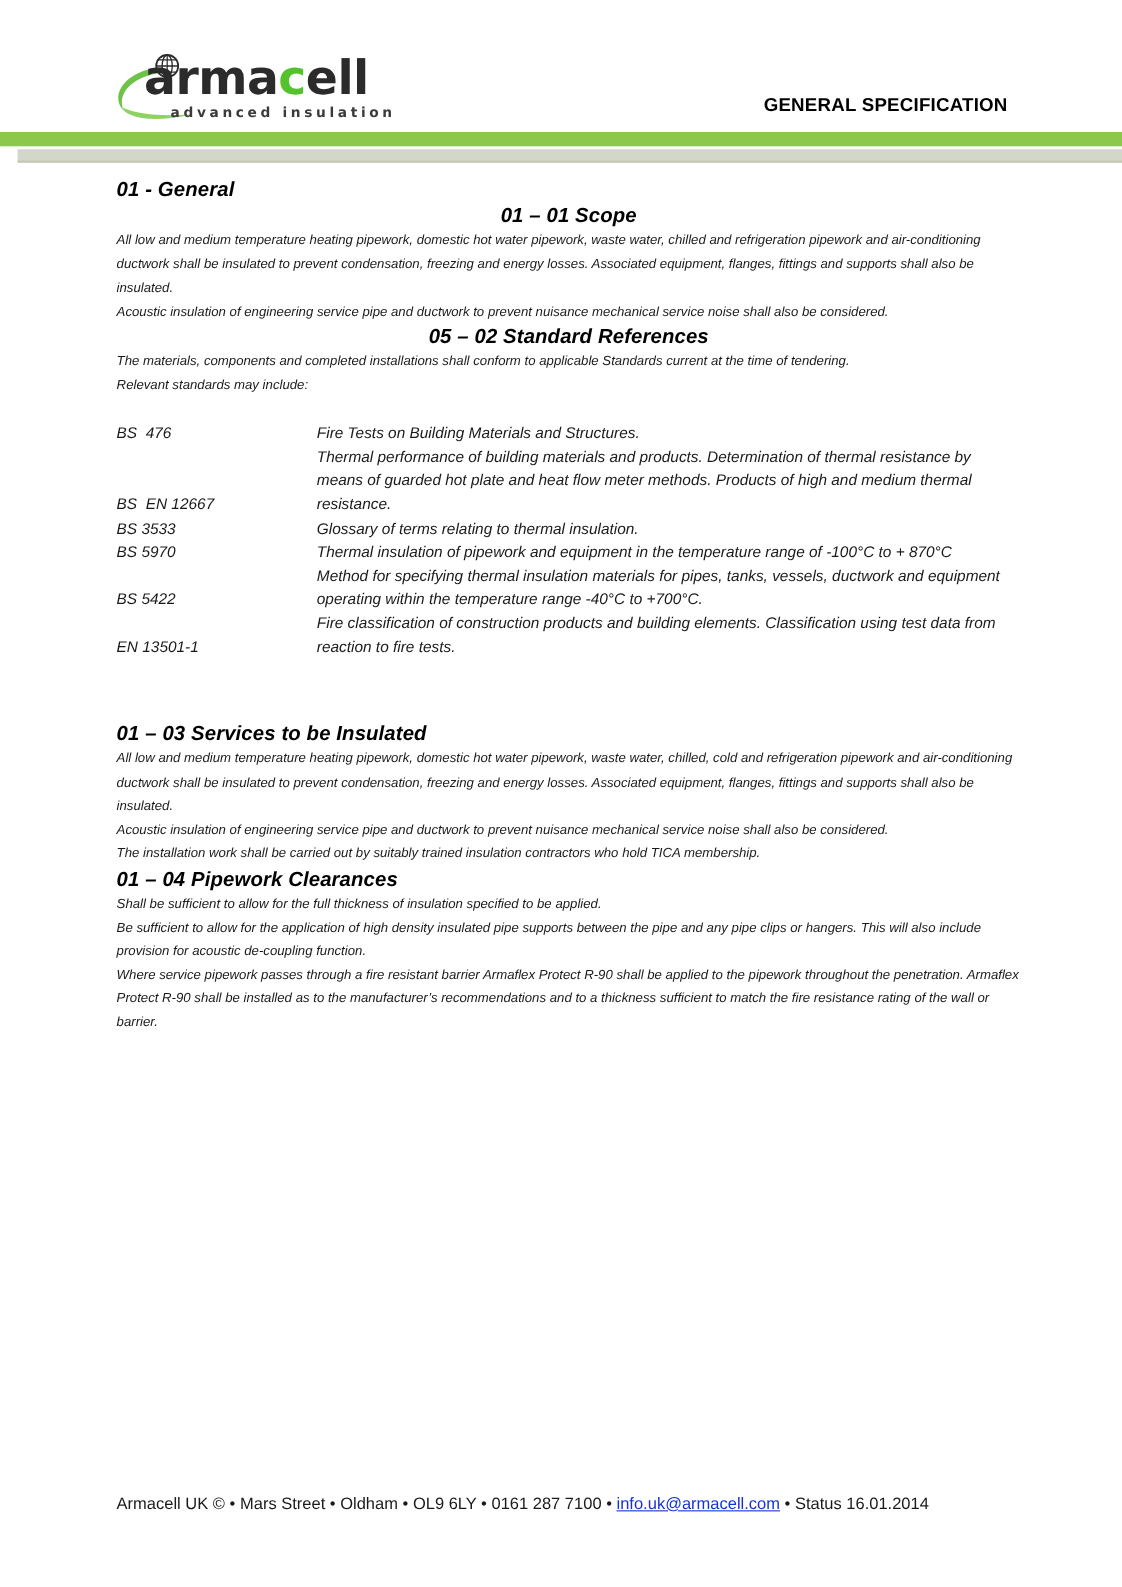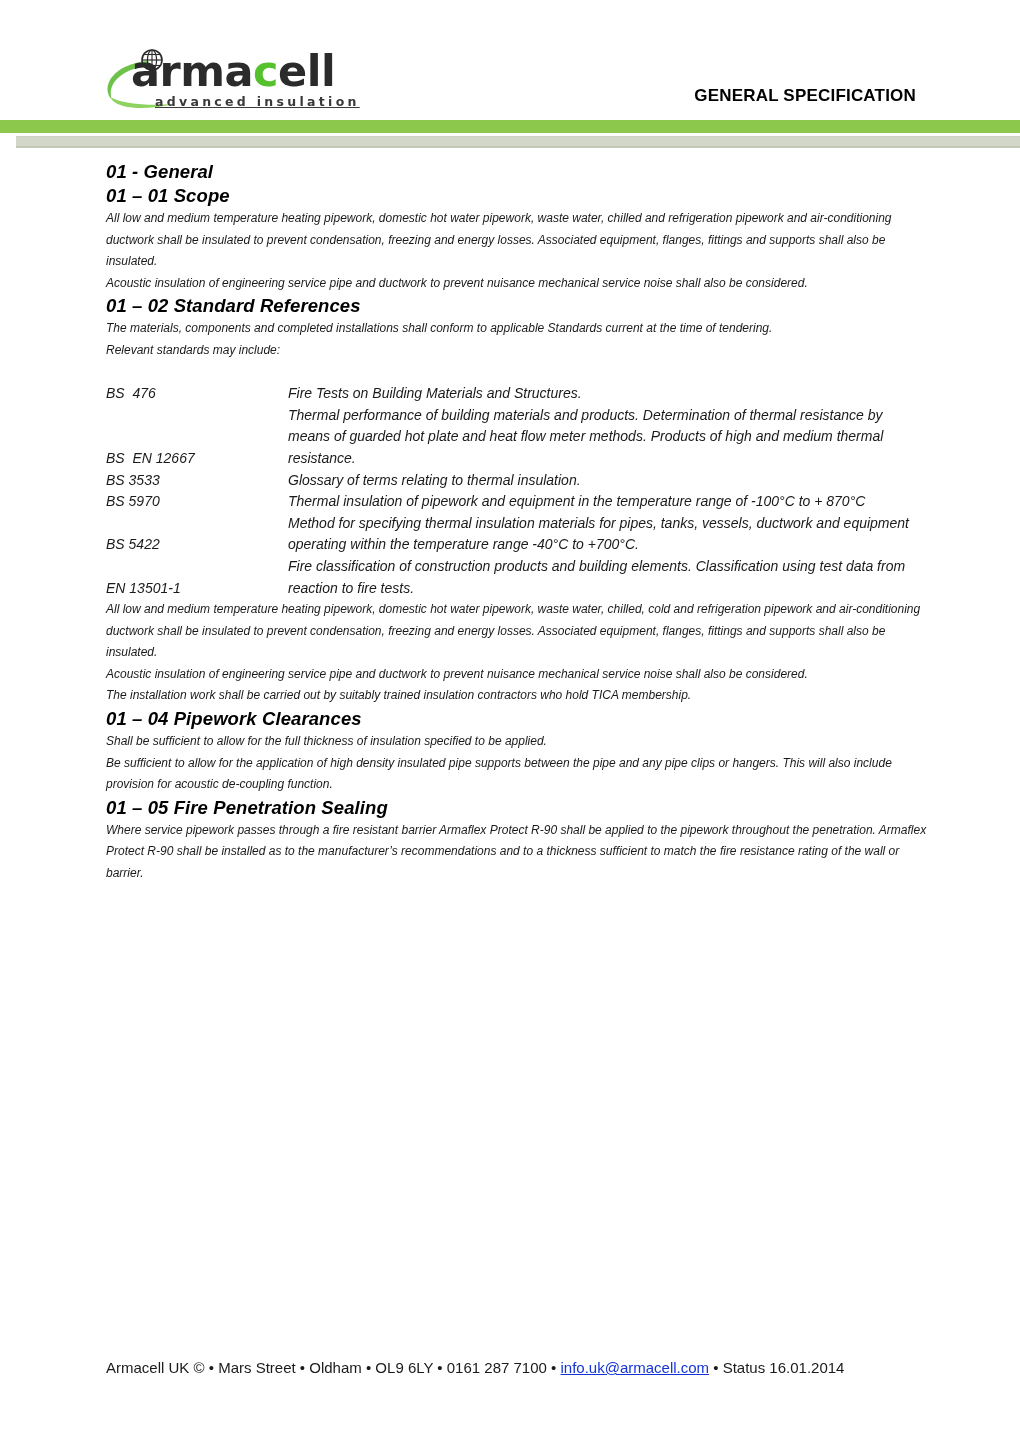--- a/index.html
+++ b/index.html
@@ -60,21 +60,20 @@
   .logo-tagline {
     position: absolute;
     left: 51px;
     top: 48px;
     font-family: "DejaVu Sans", sans-serif;
     font-size: 12.5px;
     font-weight: 700;
     letter-spacing: 3.3px;
     color: #3a3a3a;
     white-space: nowrap;
-    text-decoration: underline;
   }
   .header-title {
     position: absolute;
     right: 104px;
     top: 86px;
     font-family: "Liberation Sans", sans-serif;
     font-size: 17px;
     font-weight: 700;
     letter-spacing: 0.2px;
     color: #000000;
@@ -126,21 +125,21 @@
     font-size: 18.5px;
     font-weight: 700;
     margin: 0;
     padding: 0;
     line-height: 24px;
     letter-spacing: 0.1px;
     color: #000;
   }
   .sec-title-top  { margin-top: 22px; }
   .sec-title      { margin-top: 20px; }
-  .sec-title-sp   { margin-top: 46px; }
+  .sec-title-sp   { margin-top: 46px; text-align: center; }
 
   p.doc-p {
     font-family: "Liberation Sans", sans-serif;
     font-size: 12px;
     line-height: 21.6px;
     margin: 0;
     padding: 0;
     color: #1a1a1a;
     text-align: left;
   }
@@ -225,21 +224,21 @@
 
 <div class="content">
   <div class="inner">
 
     <h1 class="doc-h sec-title-top">01 - General</h1>
 
     <h1 class="doc-h sec-title-sp">01 – 01 Scope</h1>
     <p class="doc-p p-first">All low and medium temperature heating pipework, domestic hot water pipework, waste water, chilled and refrigeration pipework and air-conditioning ductwork shall be insulated to prevent condensation, freezing and energy losses. Associated equipment, flanges, fittings and supports shall also be insulated.</p>
     <p class="doc-p p-gap">Acoustic insulation of engineering service pipe and ductwork to prevent nuisance mechanical service noise shall also be considered.</p>
 
-    <h1 class="doc-h sec-title-sp">01 – 02 Standard References</h1>
+    <h1 class="doc-h sec-title-sp">05 – 02 Standard References</h1>
     <p class="doc-p p-first">The materials, components and completed installations shall conform to applicable Standards current at the time of tendering.</p>
     <p class="doc-p p-gap">Relevant standards may include:</p>
 
     <div class="std-list">
       <div class="std-row">
         <div class="std-code">BS  476</div>
         <div class="std-desc">Fire Tests on Building Materials and Structures.</div>
       </div>
       <div class="std-row">
         <div class="std-code">BS  EN 12667</div>
@@ -256,29 +255,29 @@
       <div class="std-row">
         <div class="std-code">BS 5422</div>
         <div class="std-desc">Method for specifying thermal insulation materials for pipes, tanks, vessels, ductwork and equipment operating within the temperature range -40°C to +700°C.</div>
       </div>
       <div class="std-row">
         <div class="std-code">EN 13501-1</div>
         <div class="std-desc">Fire classification of construction products and building elements. Classification using test data from reaction to fire tests.</div>
       </div>
     </div>
 
+    <h1 class="doc-h" style="margin-top:56px;">01 – 03 Services to be Insulated</h1>
     <p class="doc-p p-first">All low and medium temperature heating pipework, domestic hot water pipework, waste water, chilled, cold and refrigeration pipework and air-conditioning ductwork shall be insulated to prevent condensation, freezing and energy losses.  Associated equipment, flanges, fittings and supports shall also be insulated.</p>
     <p class="doc-p p-gap">Acoustic insulation of engineering service pipe and ductwork to prevent nuisance mechanical service noise shall also be considered.</p>
     <p class="doc-p p-gap">The installation work shall be carried out by suitably trained insulation contractors who hold TICA membership.</p>
 
     <h1 class="doc-h sec-title">01 – 04 Pipework Clearances</h1>
     <p class="doc-p p-first">Shall be sufficient to allow for the full thickness of insulation specified to be applied.</p>
     <p class="doc-p p-gap">Be sufficient to allow for the application of high density insulated pipe supports between the pipe and any pipe clips or hangers.  This will also include provision for acoustic de-coupling function.</p>
 
-    <h1 class="doc-h sec-title">01 – 05 Fire Penetration Sealing</h1>
     <p class="doc-p p-first">Where service pipework passes through a fire resistant barrier Armaflex Protect R-90 shall be applied to the pipework throughout the penetration.  Armaflex Protect R-90 shall be installed as to the manufacturer’s recommendations and to a thickness sufficient to match the fire resistance rating of the wall or barrier.</p>
 
   </div>
 </div>
 
 <div class="page-footer">
   <div class="footer-line"><span>Armacell UK © • Mars Street • Oldham • OL9 6LY • 0161 287 7100 • </span><a class="footer-link" href="#">info.uk@armacell.com</a><span> • Status 16.01.2014</span></div>
 </div>
 
 </body></html>

